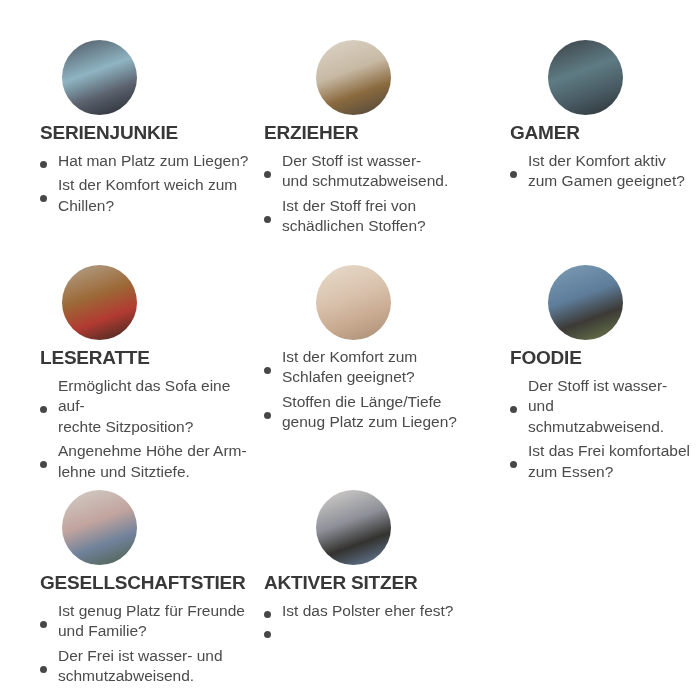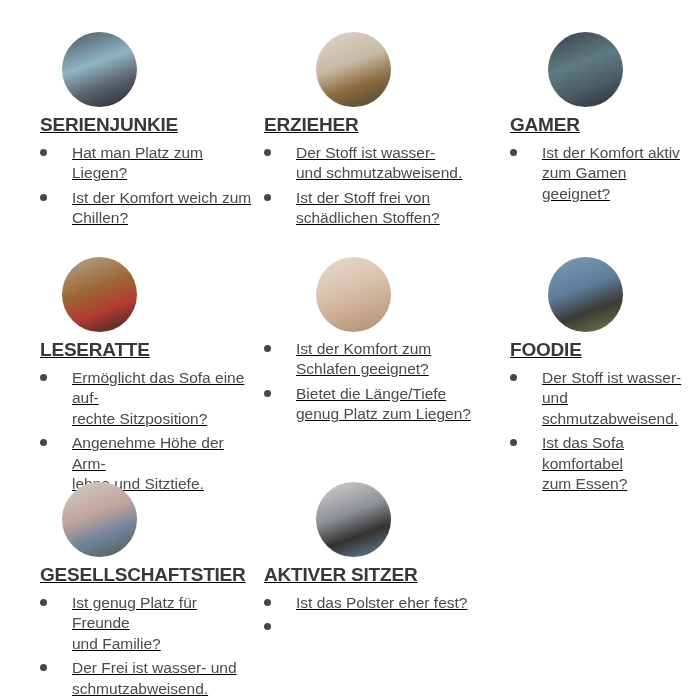--- a/index.html
+++ b/index.html
@@ -6,46 +6,47 @@
   body {
     width:700px; height:700px; overflow:hidden;
     background:#ffffff;
     font-family:"Liberation Sans", sans-serif;
     -webkit-font-smoothing:antialiased;
   }
   .grid {
     display:grid;
     grid-template-columns:224px 246px 192px;
     grid-auto-rows:225px;
-    padding:32px 0 0 40px;
+    padding:40px 0 0 40px;
     box-sizing:border-box;
-    width:700px; height:495px;text-decoration:underline;
+    width:700px; height:495px;
   }
   .card { padding-right:12px; box-sizing:border-box; }
   .photo {
     width:75px; height:75px; border-radius:50%;
     margin:0 0 7px 0;
     background:#cccccc;
   }
   
   .card:nth-child(3n+1) .photo { margin-left:22px; }
   .card:nth-child(3n+2) .photo { margin-left:52px; }
   .card:nth-child(3n)   .photo { margin-left:38px; }
   .title {
     font-size:19px; font-weight:bold; line-height:1.15;
     letter-spacing:-0.2px;
     color:#383838;
     margin:0 0 7px 0;
   }
   .bullets { list-style:none; margin:0; padding:0; }
   .bullet {
-    display:flex; gap:25px;
+    display:flex; gap:11px;
     font-size:15.5px; line-height:1.32;
     color:#4b4b4b;
     margin:0 0 4px 0;
+    align-items:center;
   }
   .dot {
     flex:none; width:7px; height:7px; border-radius:50%;
     background:#474747; margin-top:6px;
   }
   .btext { white-space:pre-line; }
 </style>
 </head>
 <body>
 
@@ -117,38 +118,38 @@
   <section class="card">
     <div class="photo" title="Frau schläft auf dem Sofa" style="background: linear-gradient(160deg, rgb(232, 220, 205) 0%, rgb(217, 194, 173) 42%, rgb(201, 171, 145) 68%, rgb(168, 141, 116) 100%);"></div>
     <ul class="bullets">
       <li class="bullet">
           <span class="dot"></span>
           <span class="btext">Ist der Komfort zum
 Schlafen geeignet?</span>
         </li>
       <li class="bullet">
           <span class="dot"></span>
-          <span class="btext">Bietet die Länge/Tiefe
+          <span class="btext">Stoffen die Länge/Tiefe
 genug Platz zum Liegen?</span>
         </li>
     </ul>
   </section>
 
   <section class="card">
     <div class="photo" title="Person isst Bowl auf blauem Sofa" style="background: linear-gradient(160deg, rgb(125, 156, 181) 0%, rgb(94, 125, 154) 42%, rgb(60, 58, 54) 68%, rgb(109, 127, 77) 100%);"></div>
     <h2 class="title">FOODIE</h2>
     <ul class="bullets">
       <li class="bullet">
           <span class="dot"></span>
           <span class="btext">Der Stoff ist wasser-
 und schmutzabweisend.</span>
         </li>
       <li class="bullet">
           <span class="dot"></span>
-          <span class="btext">Ist das Sofa komfortabel
+          <span class="btext">Ist das Frei komfortabel
 zum Essen?</span>
         </li>
     </ul>
   </section>
 
   <section class="card">
     <div class="photo" title="Freunde sitzen zusammen auf dem Sofa" style="background: linear-gradient(160deg, rgb(211, 207, 200) 0%, rgb(194, 164, 158) 42%, rgb(112, 130, 155) 68%, rgb(77, 94, 70) 100%);"></div>
     <h2 class="title">GESELLSCHAFTSTIER</h2>
     <ul class="bullets">
       <li class="bullet">

